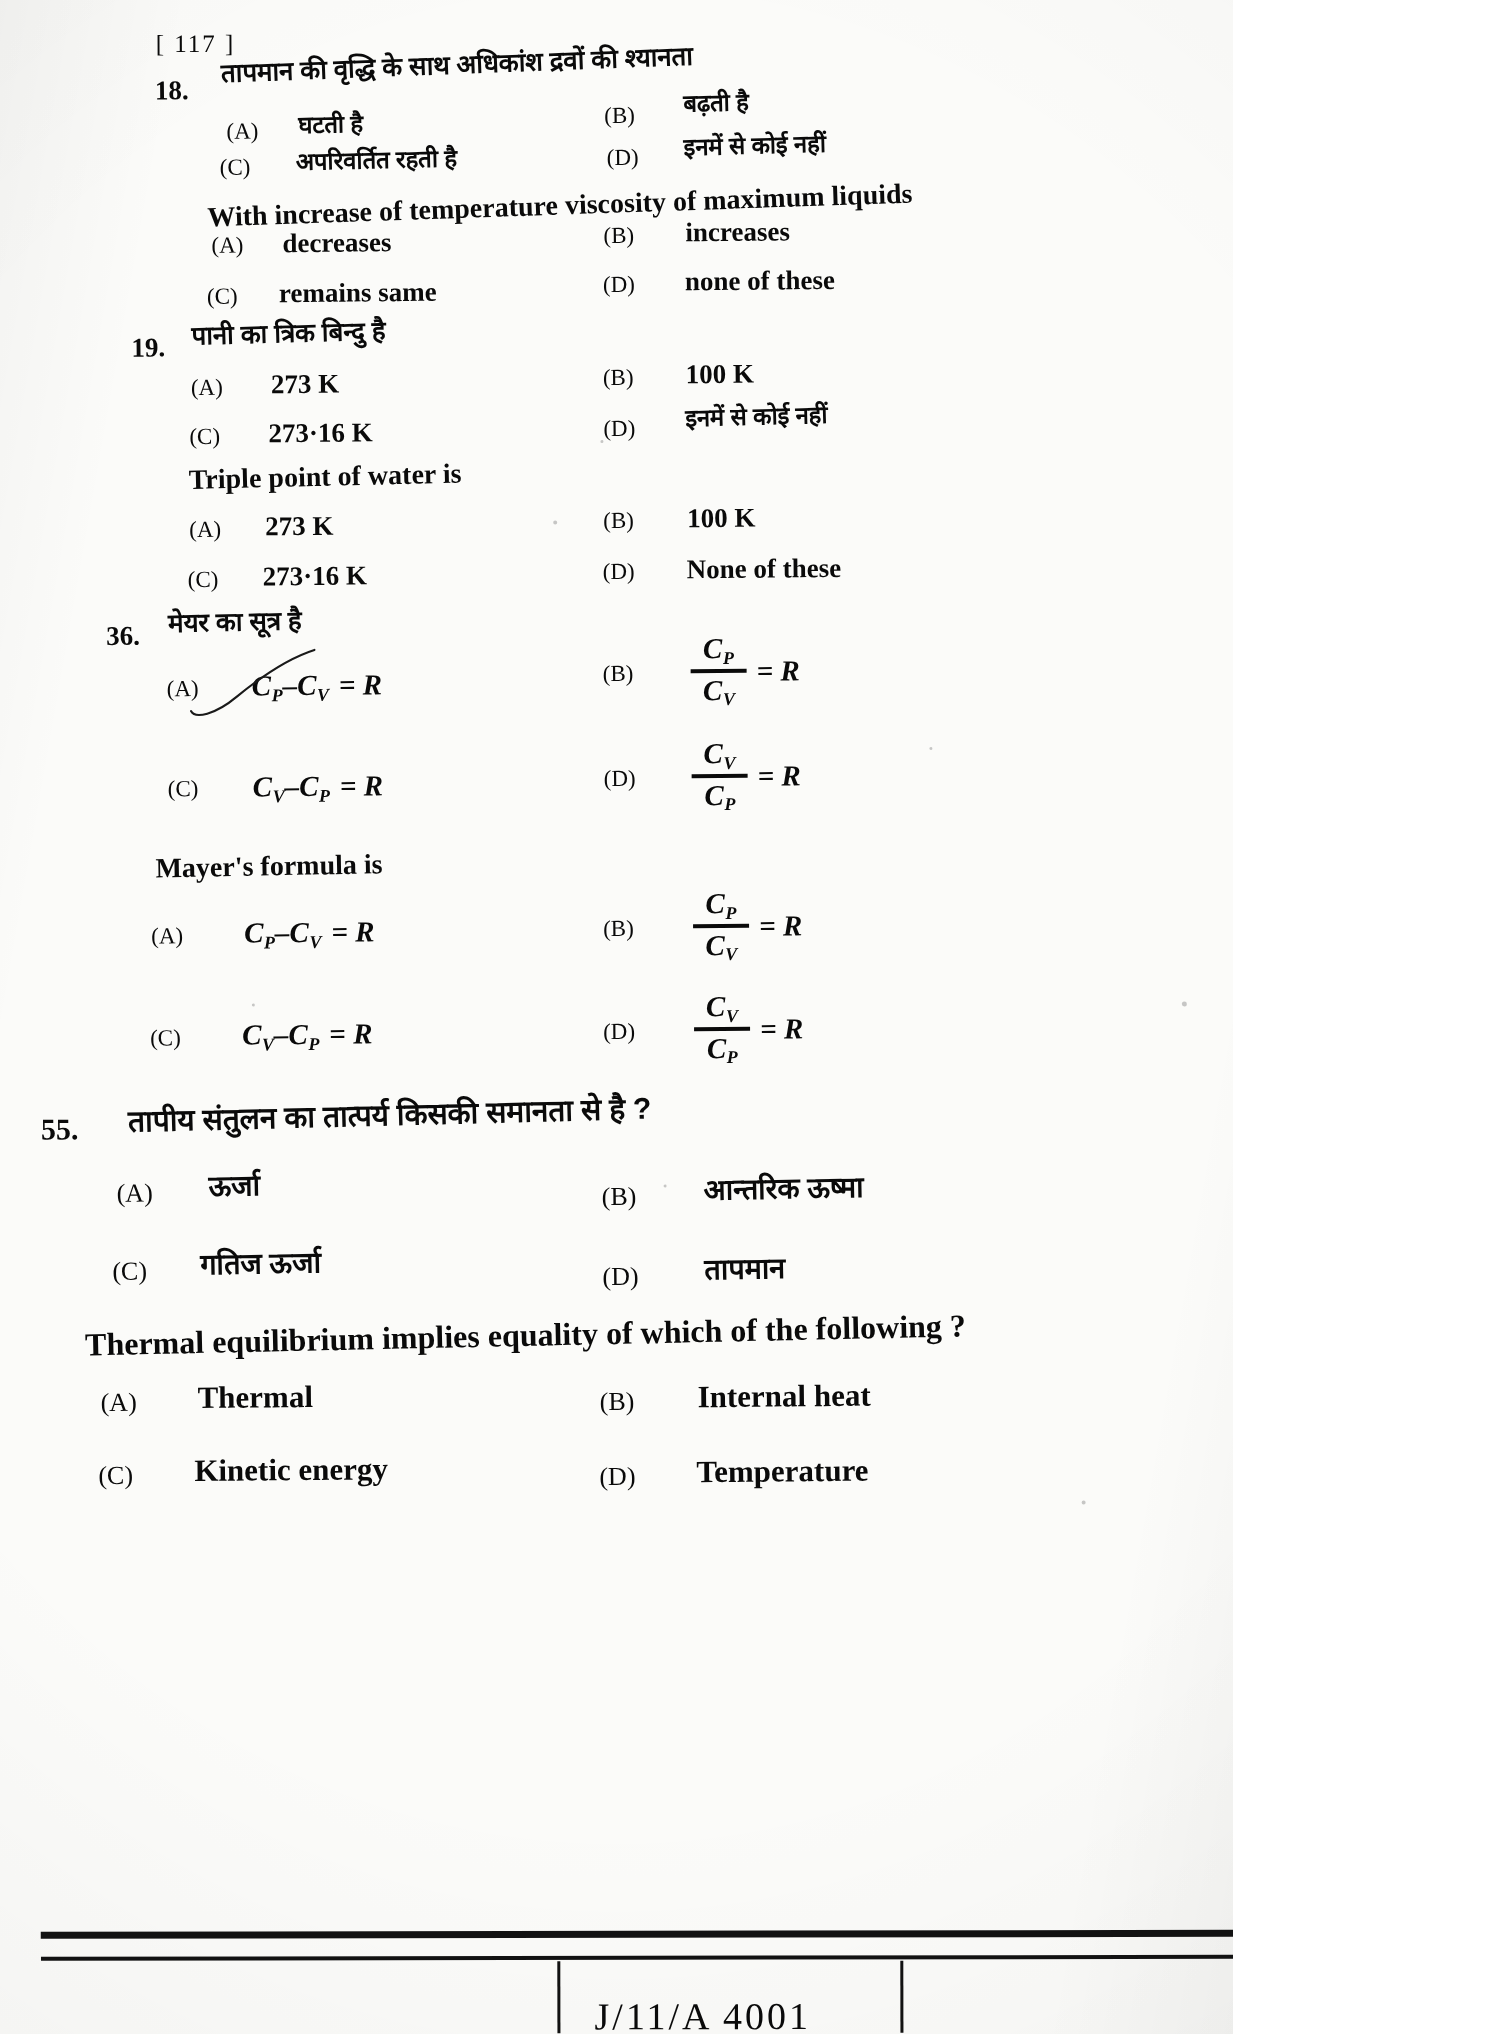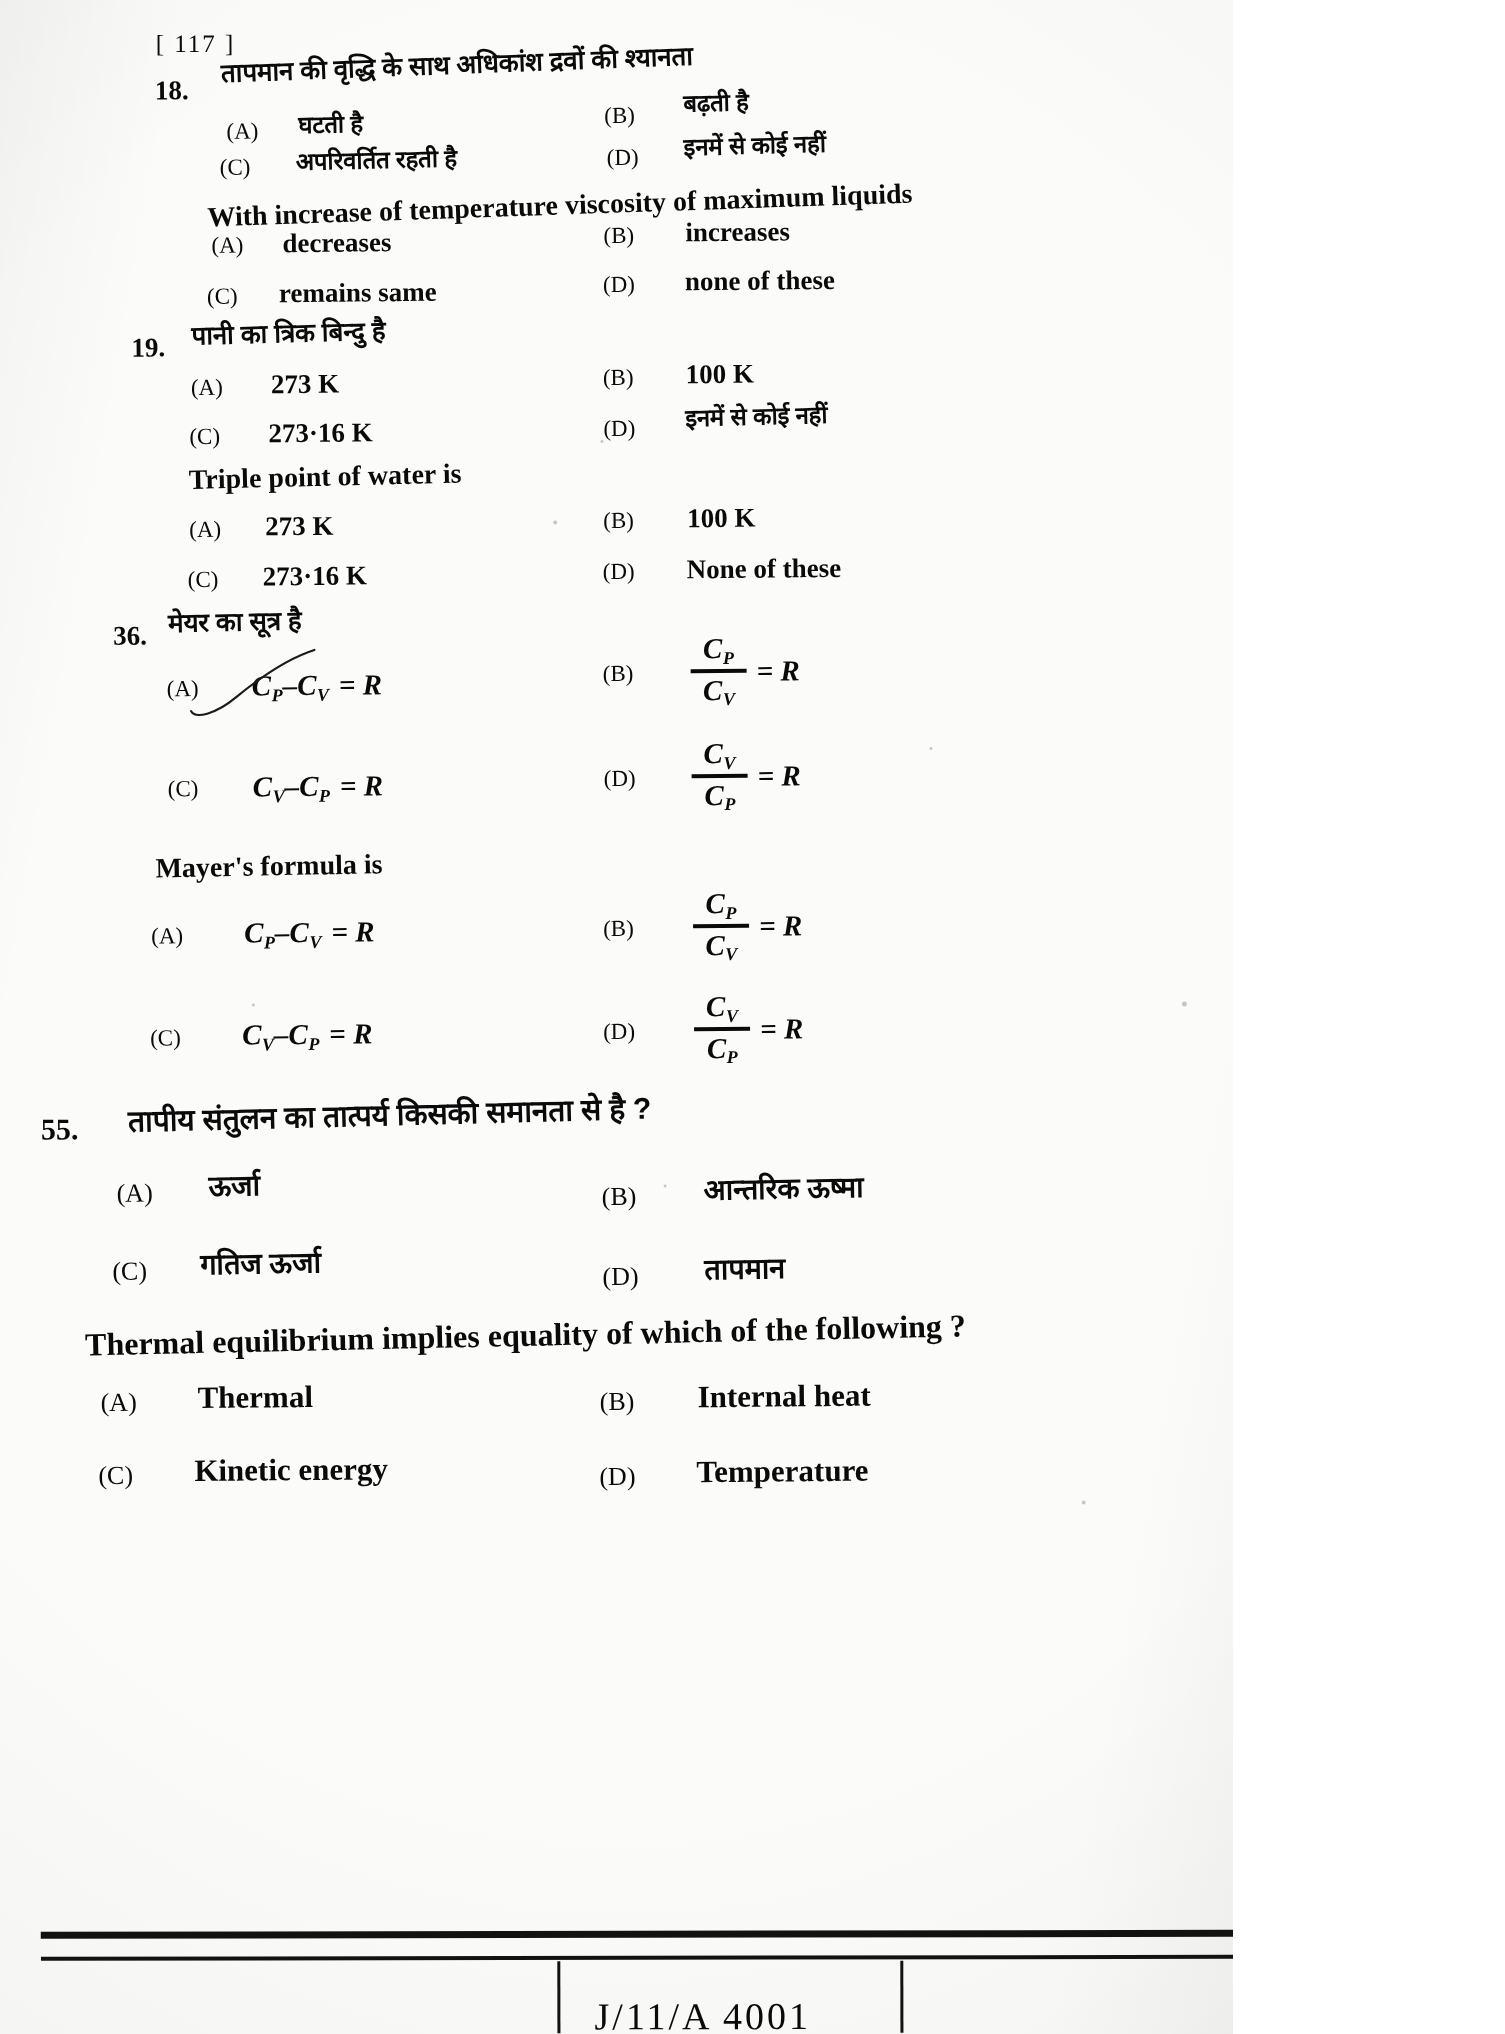--- a/index.html
+++ b/index.html
@@ -190,21 +190,21 @@
 
     <div class="t opt-label" style="left:606px; top:509px; font-size:23px;">(B)</div>
     <div class="t eng" style="left:690px; top:505px; font-size:27px;">100 K</div>
 
     <div class="t opt-label" style="left:190px; top:564px; font-size:23px;">(C)</div>
     <div class="t eng" style="left:265px; top:559px; font-size:27px;">273·16 K</div>
 
     <div class="t opt-label" style="left:605px; top:560px; font-size:23px;">(D)</div>
     <div class="t eng" style="left:689px; top:556px; font-size:27px;">None of these</div>
 
-    <div class="t qnum" style="left:108px; top:617px; font-size:27px;margin-left:7px;">36.</div>
+    <div class="t qnum" style="left:108px; top:617px; font-size:27px;">36.</div>
     <div class="t hindi" style="left:170px; top:605px; font-size:26px; transform:rotate(-0.8deg);">मेयर का सूत्र है</div>
 
     <div class="t opt-label" style="left:168px; top:673px; font-size:23px;">(A)</div>
     <div class="t frm" style="left:253px; top:667px; font-size:29px;">
       <span>C</span><sub>P</sub><span>–</span><span>C</span><sub>V</sub><span class="eqpart">= R</span>
     </div>
 
     <svg class="pen" style="left:186px; top:645px;" width="150" height="70" viewBox="0 0 150 70">
       <path d="M6 62 C 10 70, 30 66, 52 48 C 78 27, 104 10, 130 2" fill="none" stroke="#1a1a1a" stroke-width="2.1" stroke-linecap="round"></path>
     </svg>

